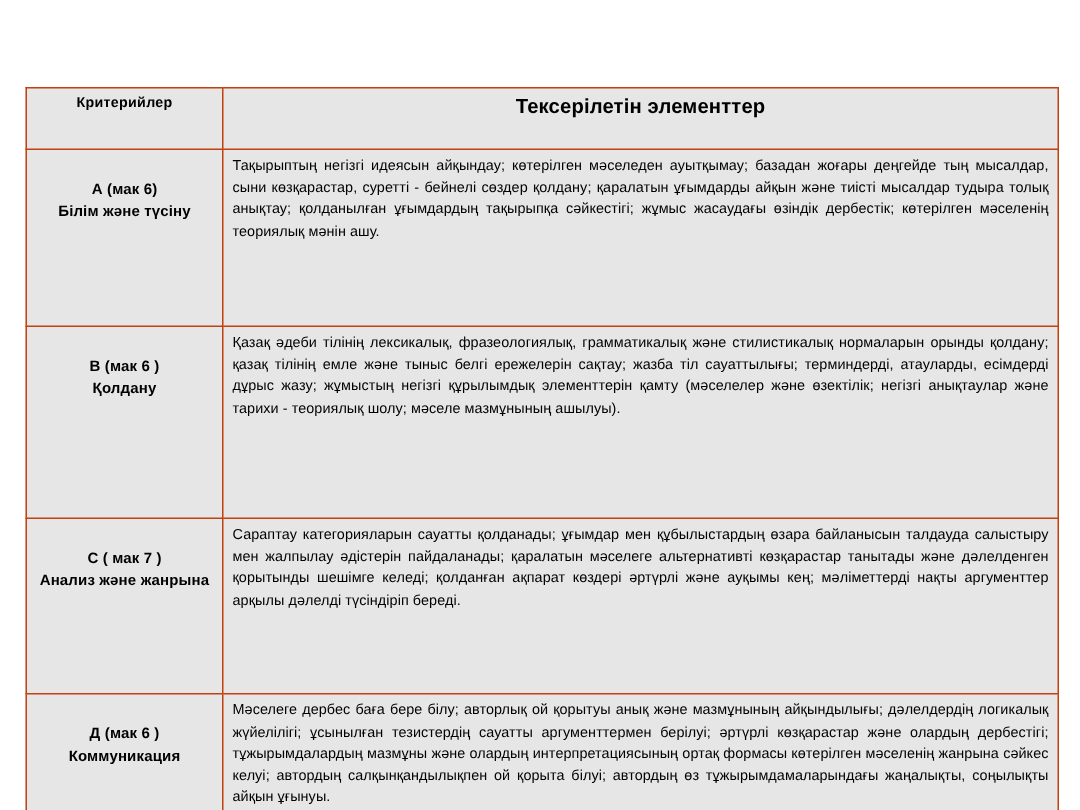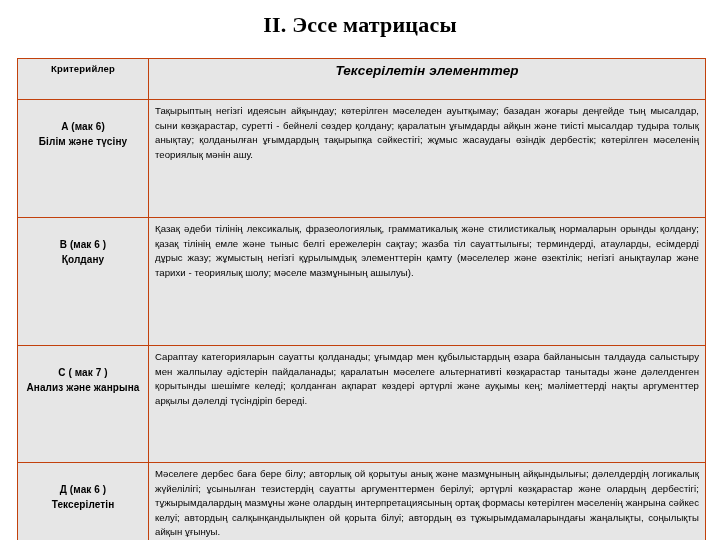--- a/index.html
+++ b/index.html
@@ -61,21 +61,20 @@
   }
   th.th-crit {
     font-size: 9.5px;
     font-weight: bold;
     letter-spacing: 0.2px;
   }
   th.th-elem {
     font-size: 13.5px;
     font-weight: bold;
     letter-spacing: 0.1px;
-    font-style: italic;
   }
 
   td.crit-cell {
     text-align: center;
     vertical-align: top;
     padding-top: 20px;
     padding-left: 4px;
     padding-right: 4px;
     font-size: 10px;
     font-weight: bold;
@@ -98,21 +97,20 @@
   tr.r-a td { height: 96px; }
   tr.r-b td { height: 106px; }
   tr.r-c td { height: 95px; margin-top: 28px; }
   tr.r-d td { height: 116px; }
 </style>
 </head>
 <body>
 
 <div class="page">
 
-  <h1 class="doc-title">II. Эссе матрицасы</h1>
 
   <div class="matrix-wrap">
     <table class="matrix">
       <colgroup>
         <col class="c-crit">
         <col class="c-elem">
       </colgroup>
       <thead>
         <tr class="head-row">
           <th class="th-crit">Критерийлер</th>
@@ -137,21 +135,21 @@
         <tr class="r-c">
           <td class="crit-cell">
             <span class="crit-code">С ( мак 7 )</span>
             <span class="crit-name">Анализ және жанрына</span>
           </td>
           <td class="desc-cell">Сараптау категорияларын  сауатты қолданады; ұғымдар мен құбылыстардың өзара байланысын талдауда салыстыру мен жалпылау әдістерін пайдаланады; қаралатын мәселеге альтернативті көзқарастар танытады  және дәлелденген қорытынды  шешімге келеді; қолданған ақпарат көздері әртүрлі және ауқымы кең; мәліметтерді нақты аргументтер арқылы дәлелді түсіндіріп береді.</td>
         </tr>
         <tr class="r-d">
           <td class="crit-cell">
             <span class="crit-code">Д (мак 6 )</span>
-            <span class="crit-name">Тексерілетін</span>
+            <span class="crit-name">Коммуникация</span>
           </td>
           <td class="desc-cell">Мәселеге дербес баға бере білу; авторлық ой қорытуы анық және мазмұнының айқындылығы; дәлелдердің логикалық   жүйелілігі; ұсынылған тезистердің сауатты аргументтермен берілуі; әртүрлі көзқарастар және олардың дербестігі; тұжырымдалардың мазмұны және олардың интерпретациясының ортақ формасы көтерілген мәселенің жанрына сәйкес келуі; автордың салқынқандылықпен ой қорыта білуі; автордың өз тұжырымдамаларындағы жаңалықты, соңылықты айқын ұғынуы.</td>
         </tr>
       </tbody>
     </table>
   </div>
 
 </div>
 
 </body></html>

